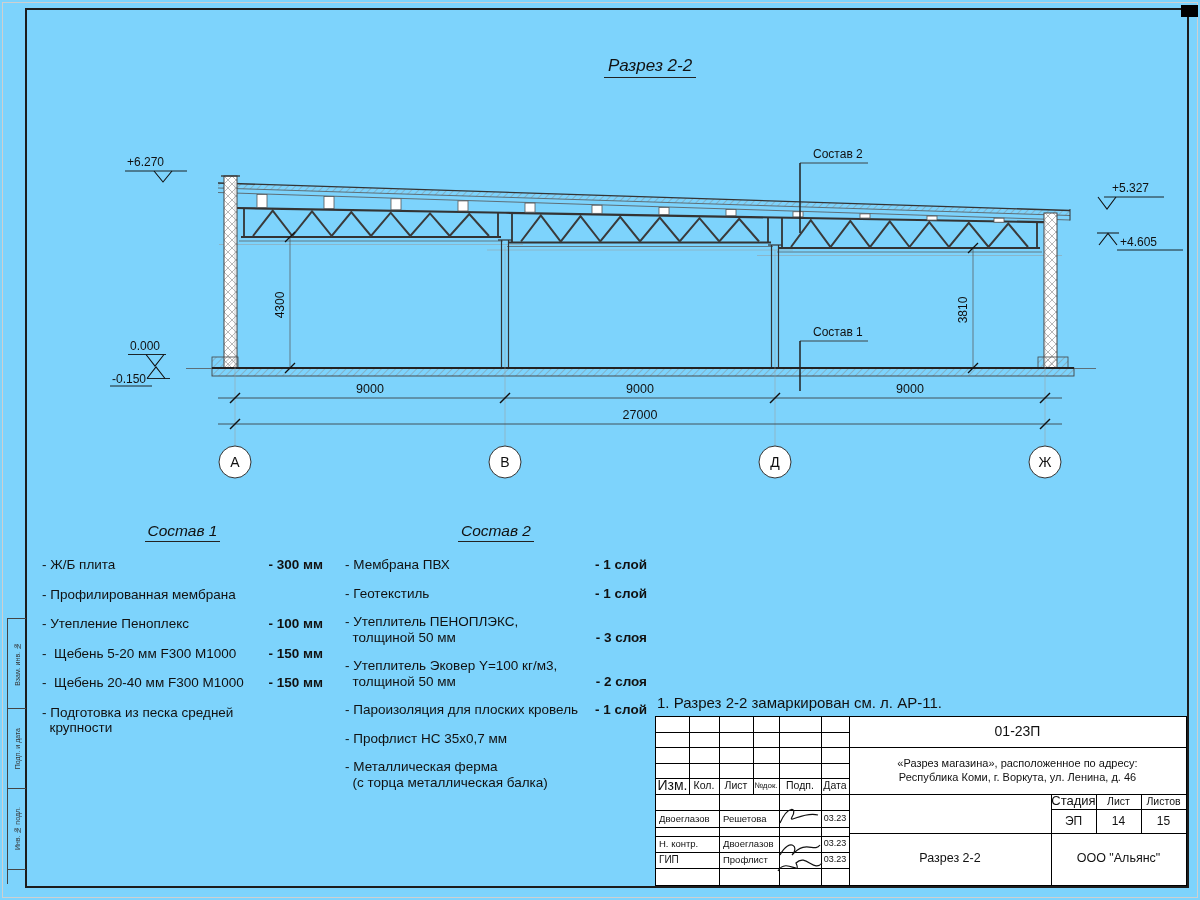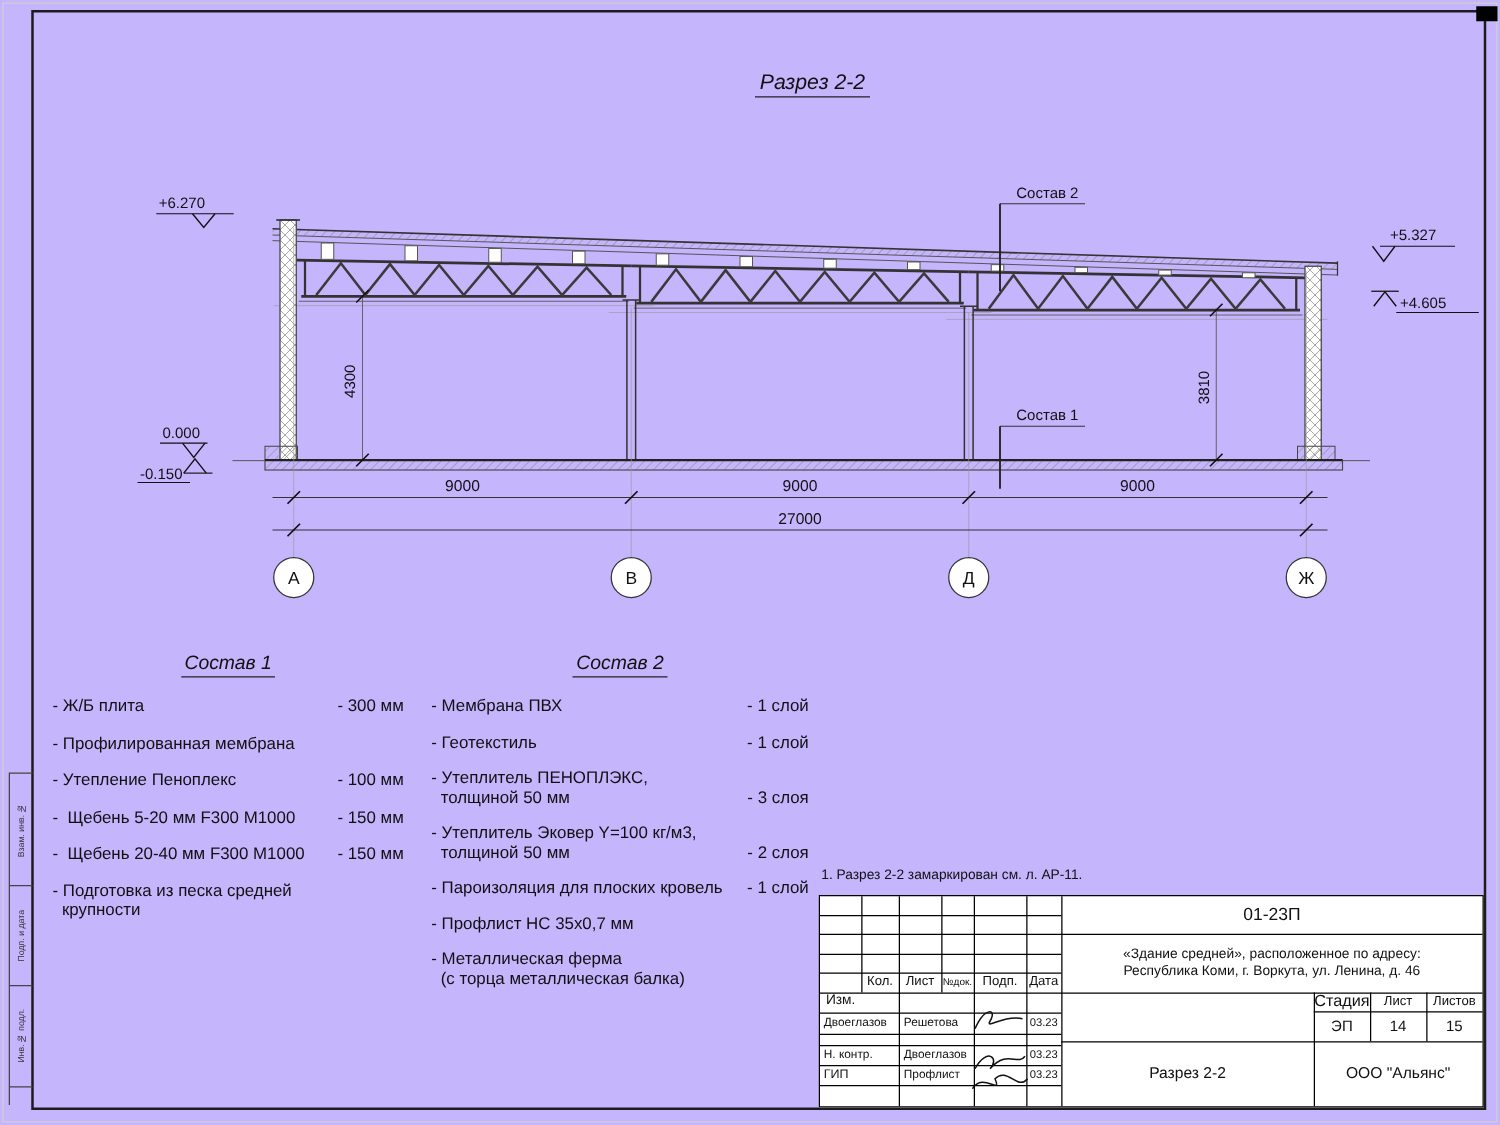--- a/index.html
+++ b/index.html
@@ -1,37 +1,37 @@
 <!DOCTYPE html>
 <html><head>
 <meta charset="utf-8">
 <style>
   html,body{margin:0;padding:0;background:#fff;width:1200px;height:900px;overflow:hidden;
     font-family:"Liberation Sans",sans-serif;color:#111;}
-  .page{position:absolute;left:0;top:0;width:1200px;height:900px;background:#c4b5fd;}
+  .page{position:absolute;left:0;top:0;width:1200px;height:900px;background:#7dd3fc;}
   .paper-border{position:absolute;inset:2px;border:1px solid #cfcfcf;}
   .frame{position:absolute;left:25px;top:8px;width:1160px;height:876px;border:2px solid #1c1c1c;}
   .corner-mark{position:absolute;left:1181px;top:5px;width:17px;height:12px;background:#000;}
   .side-strip{position:absolute;left:7px;top:618px;width:18px;height:266px;border-left:1px solid #444;}
   .side-cell{position:absolute;left:0;width:18px;border-top:1px solid #444;display:flex;align-items:center;justify-content:center;}
   .side-cell span{writing-mode:vertical-rl;transform:rotate(180deg);font-size:7px;color:#333;white-space:nowrap;}
   .dtitle{position:absolute;left:575px;top:56px;width:150px;text-align:center;}
   .dtitle span{font-style:italic;font-size:17px;border-bottom:1.2px solid #222;padding:0 4px 2px;}
   .drw{position:absolute;left:0;top:0;width:1200px;height:900px;}
   .drw text{font-family:"Liberation Sans",sans-serif;fill:#111;}
   .sostav{position:absolute;font-size:13.5px;}
   .sostav .hdr{text-align:center;margin-bottom:17px;}
   .sostav .hdr span{font-style:italic;font-size:15.5px;border-bottom:1.2px solid #222;padding:0 3px 2px;}
   .sostav .row{display:flex;justify-content:space-between;align-items:flex-end;margin-bottom:14px;line-height:15.5px;}
   .sostav .nm{white-space:pre-wrap;}
-  .sostav .vl2{white-space:nowrap;margin-left:8px;}
+  .sostav .vl2{white-space:nowrap;margin-left:8px;font-weight:bold;}
   .s1{left:42px;top:522px;width:281px;}
   .s2{left:345px;top:522px;width:302px;}
   .s2 .row{margin-bottom:13px;}
-  .note{position:absolute;left:657px;top:694px;font-size:11px;}
+  .note{position:absolute;left:657px;top:694px;font-size:15px;}
   .stamp{position:absolute;left:655px;top:716px;width:530px;height:168px;border:1.6px solid #000;background:#fff;}
   .hl{position:absolute;height:1px;background:#000;}
   .vl{position:absolute;width:1px;background:#000;}
   .sc{position:absolute;display:flex;align-items:center;justify-content:center;text-align:right;line-height:1.25;}
   .scl{justify-content:flex-start;text-align:left;padding-left:3px;}
   .sig{position:absolute;left:118px;top:86px;}
 </style>
 </head>
 <body>
 
@@ -298,40 +298,40 @@
     <div class="vl" style="left:33px;top:0;height:77px;"></div>
     <div class="vl" style="left:97px;top:0;height:77px;"></div>
     <div class="vl" style="left:63px;top:0;height:168px;"></div>
     <div class="vl" style="left:123px;top:0;height:168px;"></div>
     <div class="vl" style="left:165px;top:0;height:168px;"></div>
     <div class="vl" style="left:193px;top:0;height:168px;"></div>
     <div class="vl" style="left:395px;top:77px;height:91px;"></div>
     <div class="vl" style="left:440px;top:77px;height:39px;"></div>
     <div class="vl" style="left:485px;top:77px;height:39px;"></div>
 
-    <div class="sc" style="left:0;top:76px;width:33px;height:16px;font-size:11px;">Изм.</div>
+    <div class="sc" style="left:0;top:61px;width:33px;height:16px;font-size:14px;">Изм.</div>
     <div class="sc" style="left:33px;top:61px;width:30px;height:16px;font-size:10.5px;">Кол.</div>
     <div class="sc" style="left:63px;top:61px;width:34px;height:16px;font-size:10.5px;">Лист</div>
     <div class="sc" style="left:97px;top:61px;width:26px;height:16px;font-size:8px;">№док.</div>
     <div class="sc" style="left:123px;top:61px;width:42px;height:16px;font-size:10.5px;">Подп.</div>
     <div class="sc" style="left:165px;top:61px;width:28px;height:16px;font-size:10.5px;">Дата</div>
 
     <div class="sc scl" style="left:0;top:93px;width:63px;height:17px;font-size:9.5px;">Двоеглазов</div>
     <div class="sc scl" style="left:64px;top:93px;width:59px;height:17px;font-size:9.5px;text-align:center;">Решетова</div>
     <div class="sc" style="left:165px;top:93px;width:28px;height:17px;font-size:9px;">03.23</div>
     <div class="sc scl" style="left:0;top:119px;width:63px;height:16px;font-size:9.5px;">Н. контр.</div>
     <div class="sc scl" style="left:64px;top:119px;width:59px;height:16px;font-size:9.5px;">Двоеглазов</div>
     <div class="sc" style="left:165px;top:119px;width:28px;height:16px;font-size:9px;">03.23</div>
     <div class="sc scl" style="left:0;top:135px;width:63px;height:16px;font-size:10px;">ГИП</div>
     <div class="sc scl" style="left:64px;top:135px;width:59px;height:16px;font-size:9.5px;">Профлист</div>
     <div class="sc" style="left:165px;top:135px;width:28px;height:16px;font-size:9px;">03.23</div>
 
     <div class="sc" style="left:193px;top:0;width:337px;height:30px;font-size:14px;">01-23П</div>
     <div class="sc" style="left:193px;top:30px;width:337px;height:47px;font-size:11px;flex-direction:column;">
-      <div>«Здание средней», расположенное по адресу:</div>
+      <div>«Разрез магазина», расположенное по адресу:</div>
       <div>Республика Коми, г. Воркута, ул. Ленина, д. 46</div>
     </div>
     <div class="sc" style="left:395px;top:77px;width:45px;height:15px;font-size:13px;">Стадия</div>
     <div class="sc" style="left:440px;top:77px;width:45px;height:15px;font-size:10.5px;">Лист</div>
     <div class="sc" style="left:485px;top:77px;width:45px;height:15px;font-size:10.5px;">Листов</div>
     <div class="sc" style="left:395px;top:92px;width:45px;height:24px;font-size:12px;">ЭП</div>
     <div class="sc" style="left:440px;top:92px;width:45px;height:24px;font-size:12px;">14</div>
     <div class="sc" style="left:485px;top:92px;width:45px;height:24px;font-size:12px;">15</div>
     <div class="sc" style="left:193px;top:116px;width:202px;height:52px;font-size:12.5px;">Разрез 2-2</div>
     <div class="sc" style="left:395px;top:116px;width:135px;height:52px;font-size:12.5px;">ООО "Альянс"</div>

